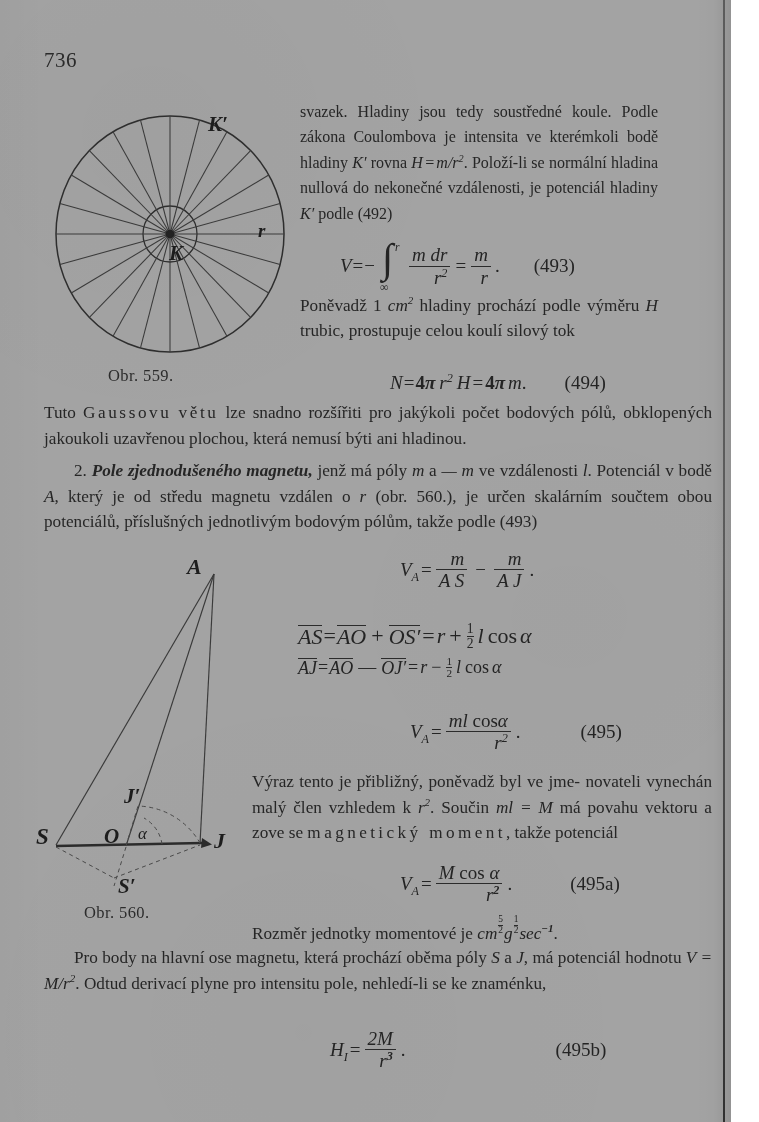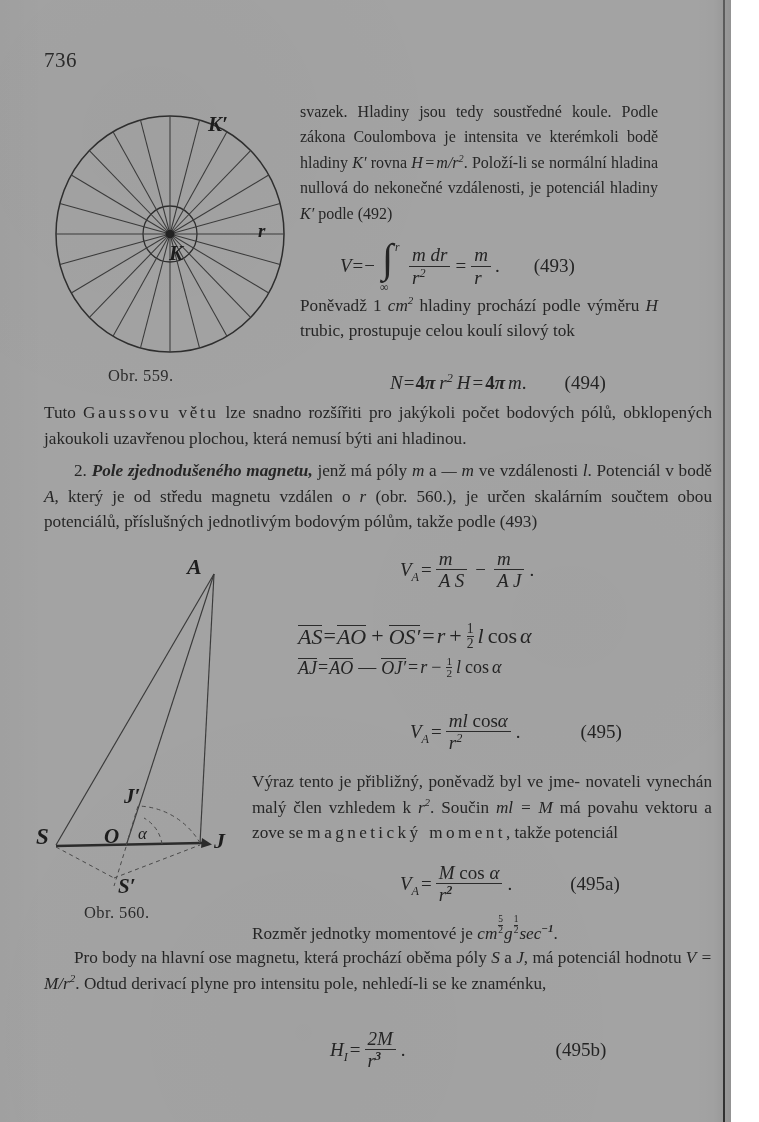--- a/index.html
+++ b/index.html
@@ -138,21 +138,21 @@
   }
   .up { font-style: normal; }
   .eqnum {
     font-style: normal;
     font-family: "Liberation Serif", serif;
   }
 
   .frac {
     display: inline-block;
     vertical-align: middle;
-    text-align: left;
+    text-align: right;
     line-height: 1.12;
     margin: 0 2px;
   }
   .frac > .num { display: block; padding: 0 3px; }
   .frac > .den {
     display: block;
     border-top: 1.2px solid #2b2b2b;
     padding: 0 3px;
   }
   .sfrac {

